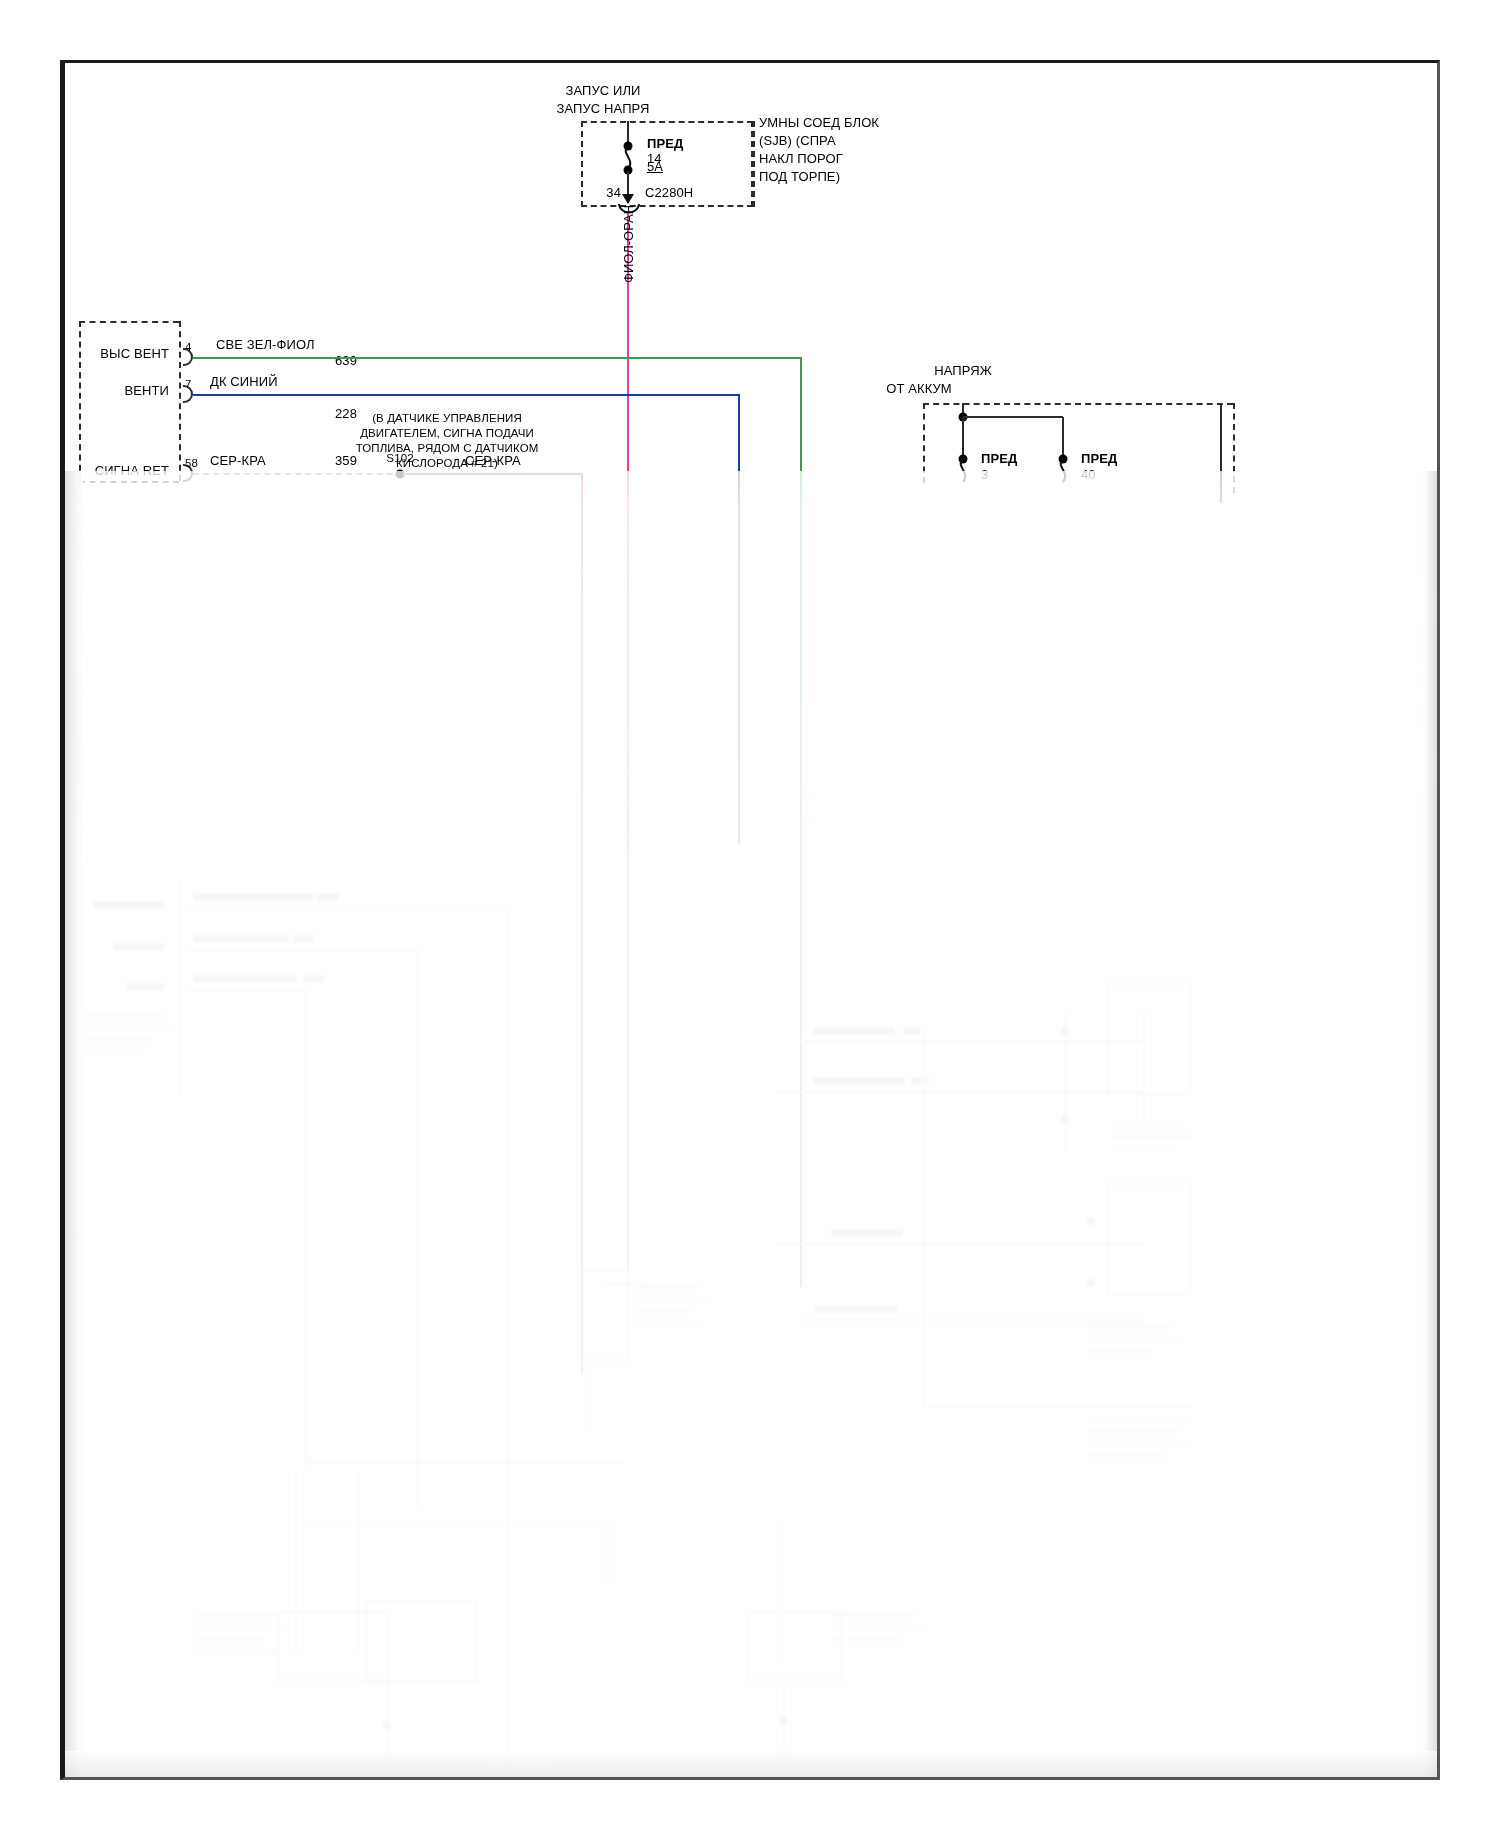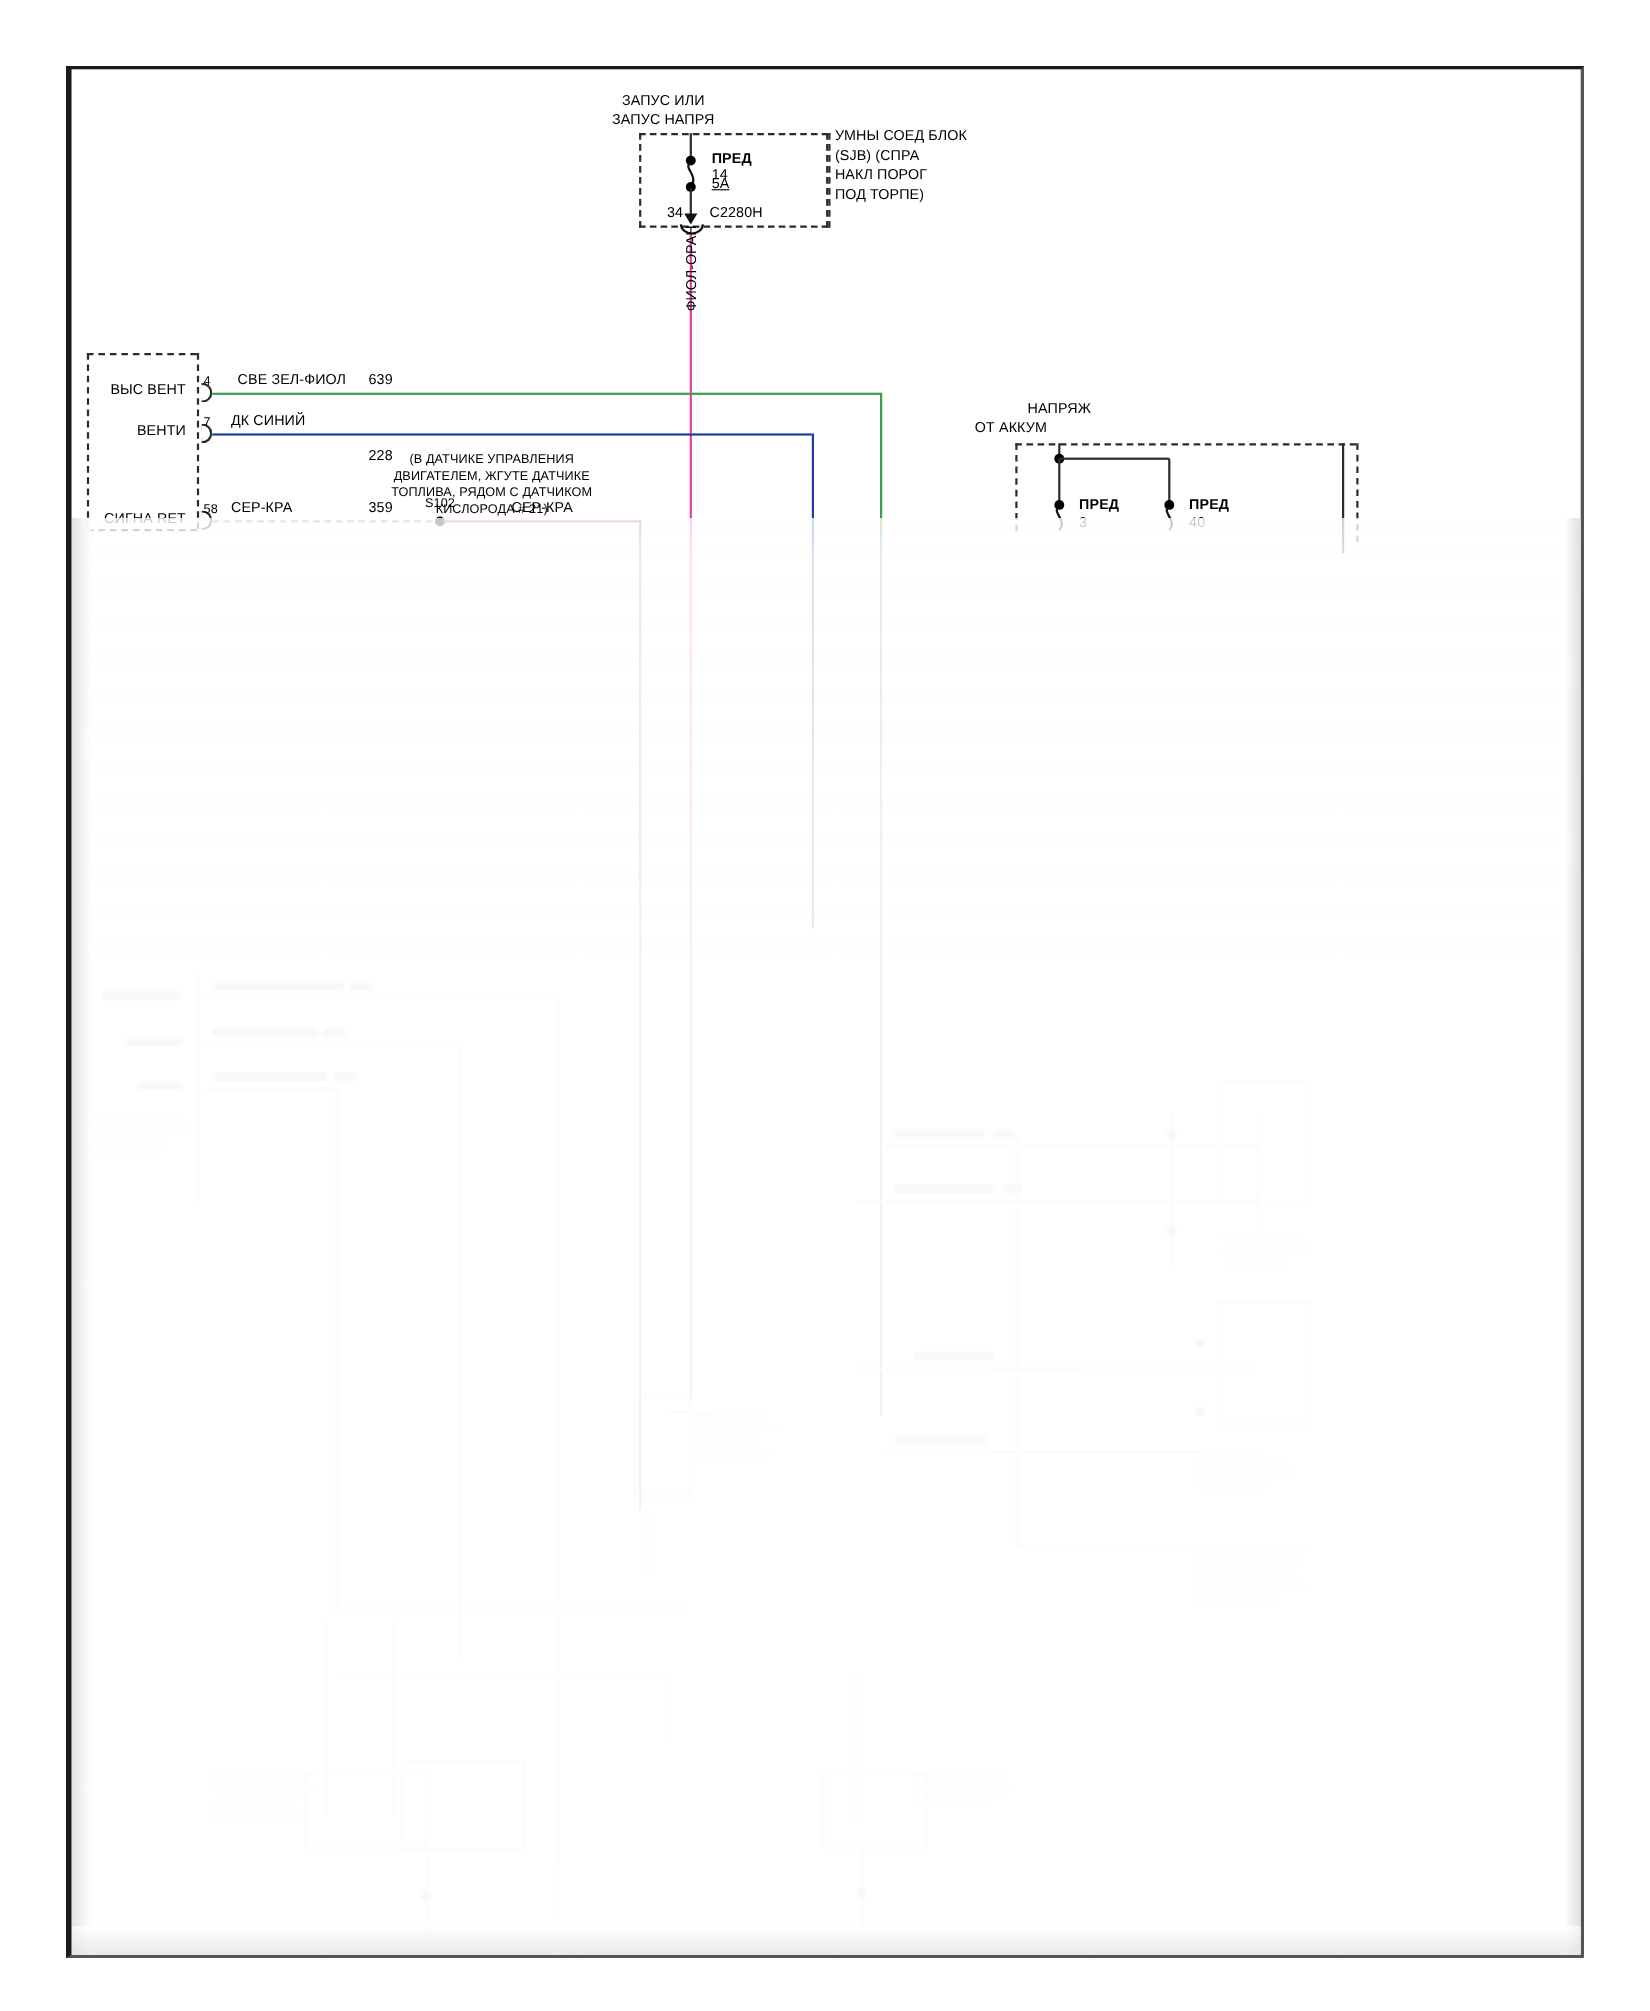--- a/index.html
+++ b/index.html
@@ -194,34 +194,34 @@
       <div class="vert-text" style="left:556px; top:220px;">ФИОЛ-ОРАН</div>
 
       <div class="dashline-v" style="left:14px; top:258px; height:160px;"></div>
       <div class="dashline-h" style="left:14px; top:258px; width:100px;"></div>
       <div class="dashline-v" style="left:114px; top:258px; height:160px;"></div>
 
       <div class="lbl r" style="left:104px; top:283px;">ВЫС ВЕНТ</div>
       <div class="pin" style="left:118px; top:294px;"></div>
       <div class="lbl sm" style="left:120px; top:277px;">4</div>
       <div class="lbl" style="left:151px; top:274px;">СВЕ ЗЕЛ-ФИОЛ</div>
-      <div class="lbl" style="left:270px; top:274px;text-align:right;">639</div>
+      <div class="lbl" style="left:270px; top:290px;text-align:right;">639</div>
       <div class="hwire" style="left:128px; top:294px; width:607px; border-top-color:#3d9c4e;"></div>
       <div class="vwire" style="left:735px; top:294px; height:930px; border-left-color:#3d9c4e;"></div>
 
       <div class="lbl r" style="left:104px; top:320px;">ВЕНТИ</div>
       <div class="pin" style="left:118px; top:331px;"></div>
       <div class="lbl sm" style="left:120px; top:314px;">7</div>
       <div class="lbl" style="left:145px; top:311px;text-align:center;">ДК СИНИЙ</div>
       <div class="lbl" style="left:270px; top:311px;margin-top:32px;">228</div>
       <div class="hwire" style="left:128px; top:331px; width:545px; border-top-color:#1b3fa0;"></div>
       <div class="vwire" style="left:673px; top:331px; height:450px; border-left-color:#1b3fa0;"></div>
 
       <div class="lbl c sm" style="left:382px; top:348px;">(В ДАТЧИКЕ УПРАВЛЕНИЯ</div>
-      <div class="lbl c sm" style="left:382px; top:363px;">ДВИГАТЕЛЕМ, ЖГУТЕ ДАТЧИКЕ</div>
+      <div class="lbl c sm" style="left:382px; top:363px;">ДВИГАТЕЛЕМ, СИГНА ПОДАЧИ</div>
       <div class="lbl c sm" style="left:382px; top:378px;">ТОПЛИВА, РЯДОМ С ДАТЧИКОМ</div>
       <div class="lbl c sm" style="left:382px; top:393px;">КИСЛОРОДА # 21)</div>
 
       <div class="lbl r" style="left:104px; top:400px;">СИГНА RET</div>
       <div class="dashline-h" style="left:14px; top:418px; width:100px;"></div>
       <div class="pin" style="left:118px; top:410px;"></div>
       <div class="lbl sm" style="left:120px; top:393px;">58</div>
       <div class="lbl" style="left:145px; top:390px;">СЕР-КРА</div>
       <div class="lbl" style="left:270px; top:390px;">359</div>
       <div class="dashline-h" style="left:128px; top:410px; width:200px; border-top-color:#8c8c8c;"></div>

